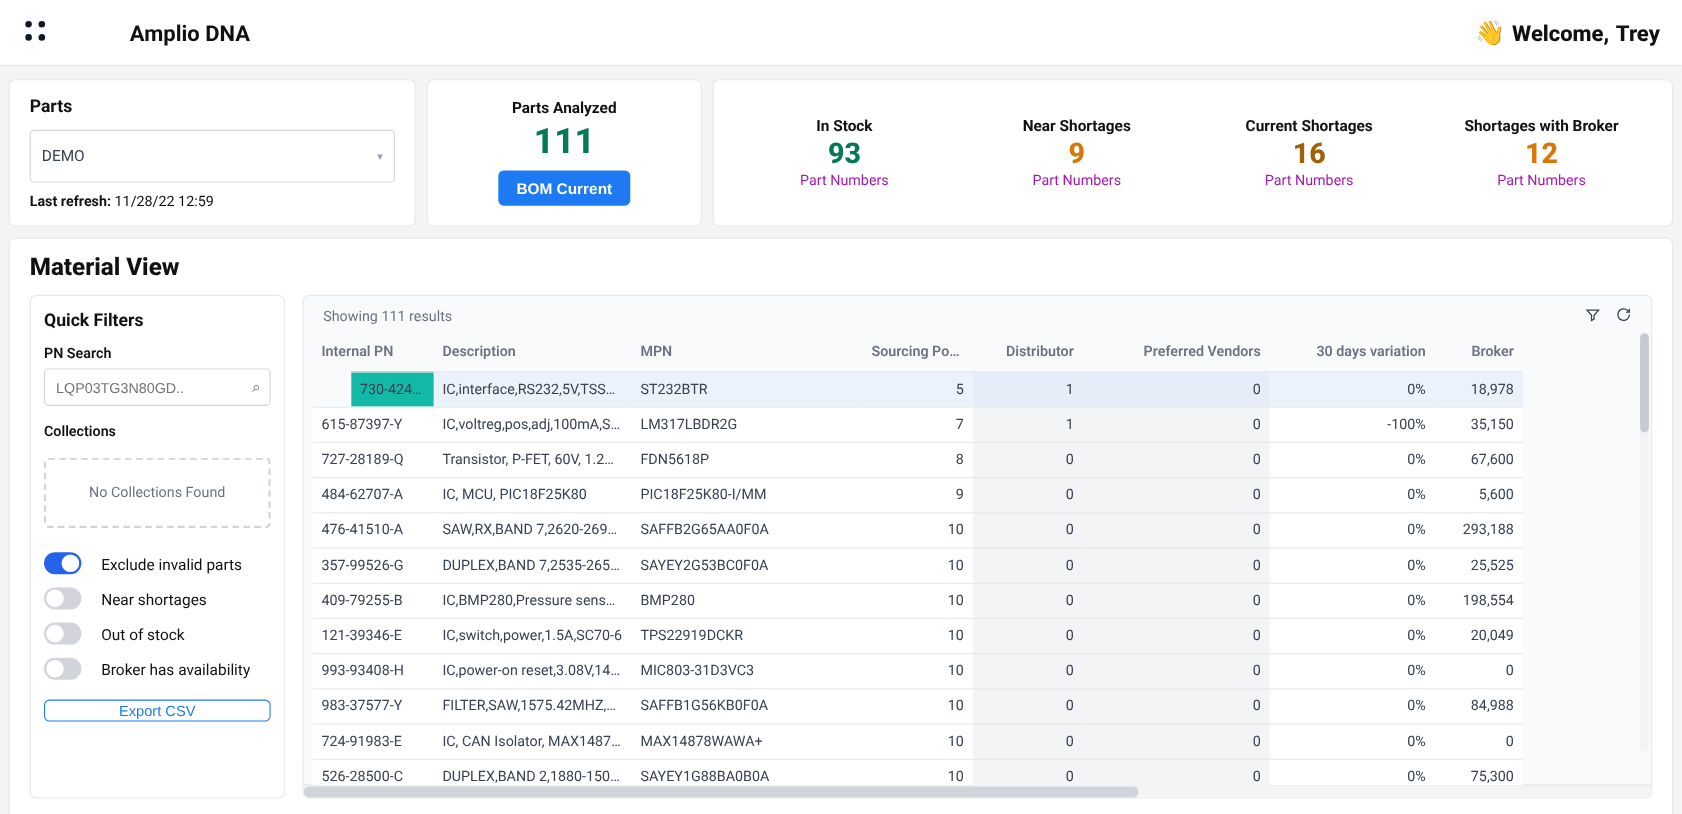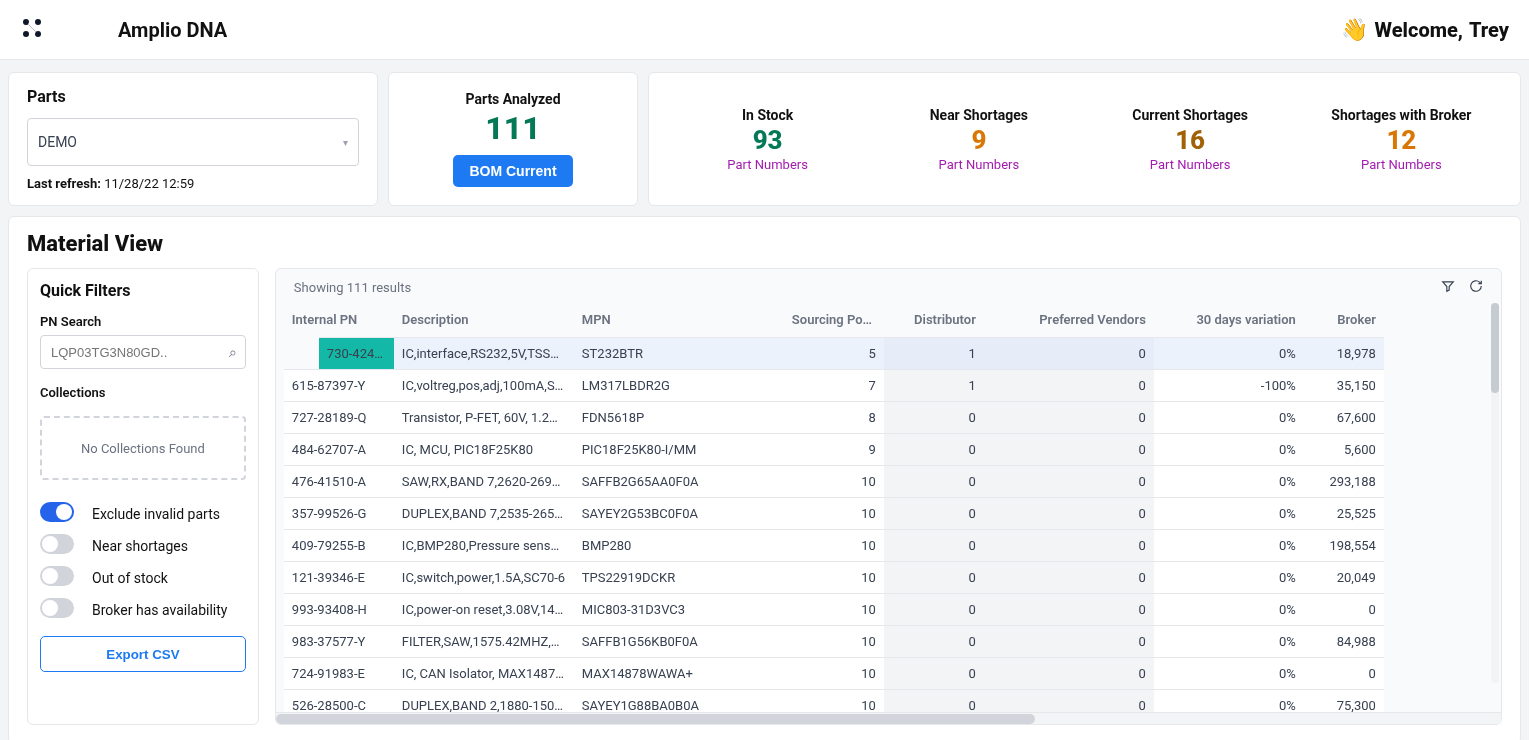--- a/index.html
+++ b/index.html
@@ -112,22 +112,22 @@
     display: flex; align-items: center; justify-content: center;
     color: #6b7280; font-size: 13px;
   }
   .toggles { margin-top: 22px; display: flex; flex-direction: column; gap: 12px; }
   .toggle-row { display: flex; align-items: flex-end; gap: 18px; font-size: 14px; }
   .switch { width: 34px; height: 20px; border-radius: 10px; background: #d1d5db; position: relative; flex-shrink: 0; cursor: pointer; }
   .switch::after { content:""; width:16px; height:16px; background:#fff; border-radius:50%; position:absolute; top:2px; left:2px; transition:all .15s; }
   .switch.on { background:#2563eb; }
   .switch.on::after { left:16px; }
   .export-btn {
-    margin-top: 18px; width: 100%; height: 36px; border:1px solid #1d7af3;
-    color:#1d7af3; background:#fff; border-radius:5px; font-weight:700; cursor:pointer;
+    margin-top: 18px; width: 100%; height: 20px; border:1px solid #1d7af3;
+    color:#1d7af3; background:#fff; border-radius:5px; font-weight:400; cursor:pointer;
   }
 
   .table-area { flex: 1 1 auto; border:1px solid #e5e7eb; border-radius:6px; background:#f9fafb; display:flex; flex-direction:column; position:relative; min-width:0; }
   .table-toolbar { display:flex; align-items:center; justify-content:space-between; padding:10px 18px 6px; color:#6b7280; font-size:13px; }
   .tool-icons { display:flex; gap:14px; color:#374151; }
   .tool-icon { cursor:pointer; }
 
   .grid {
     display:grid;
     grid-template-columns: 110px 180px 210px 100px 100px 170px 150px 80px;

